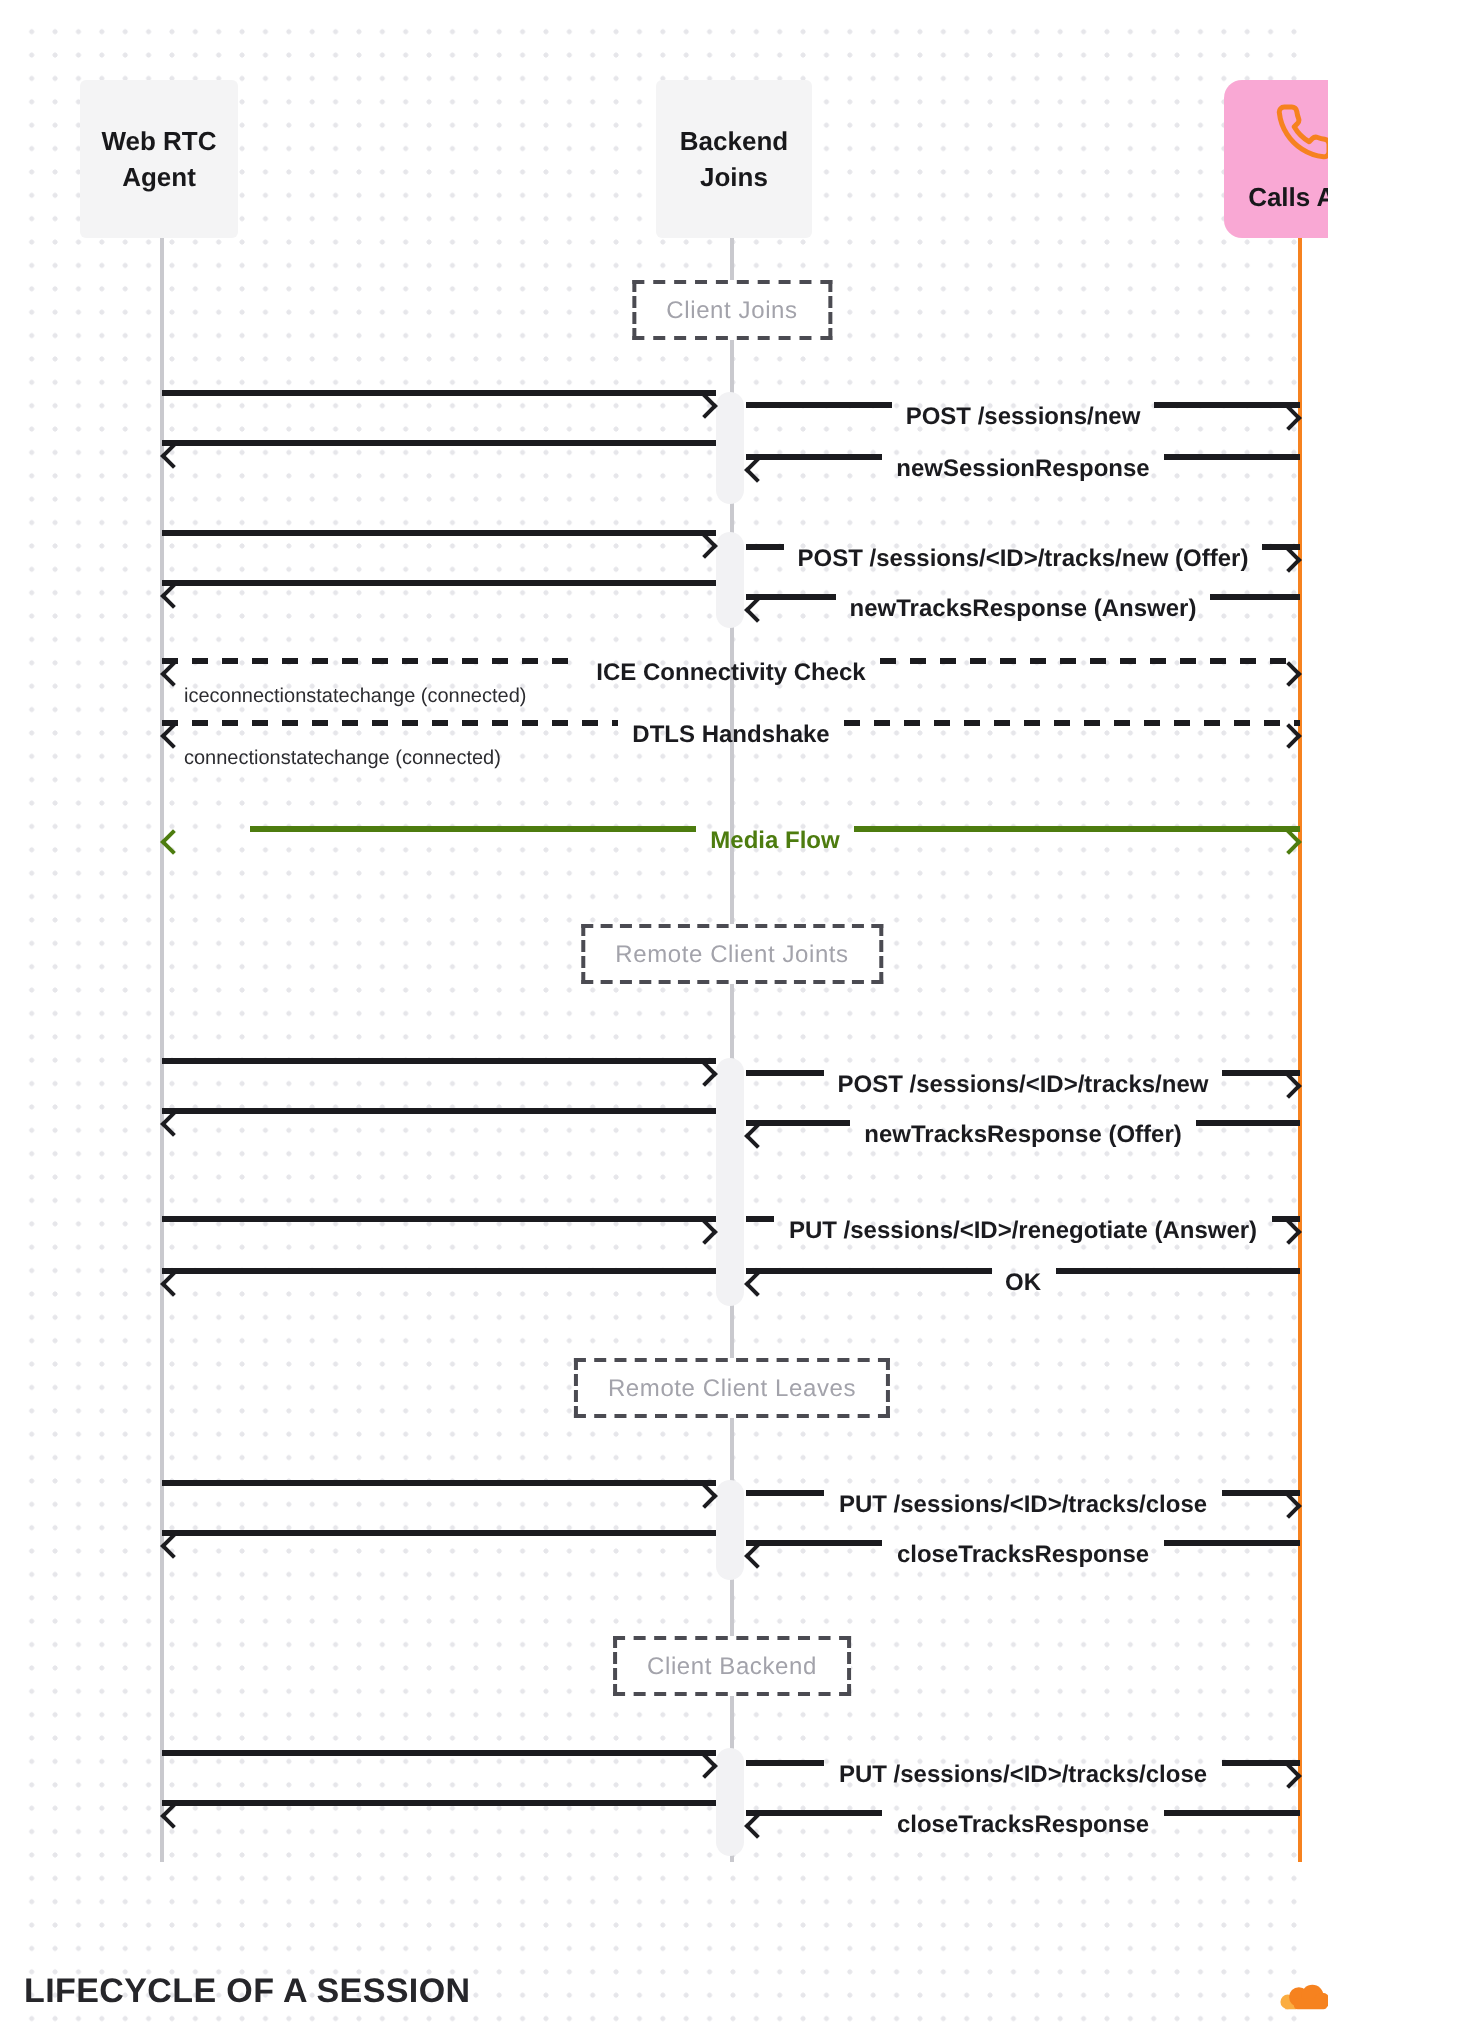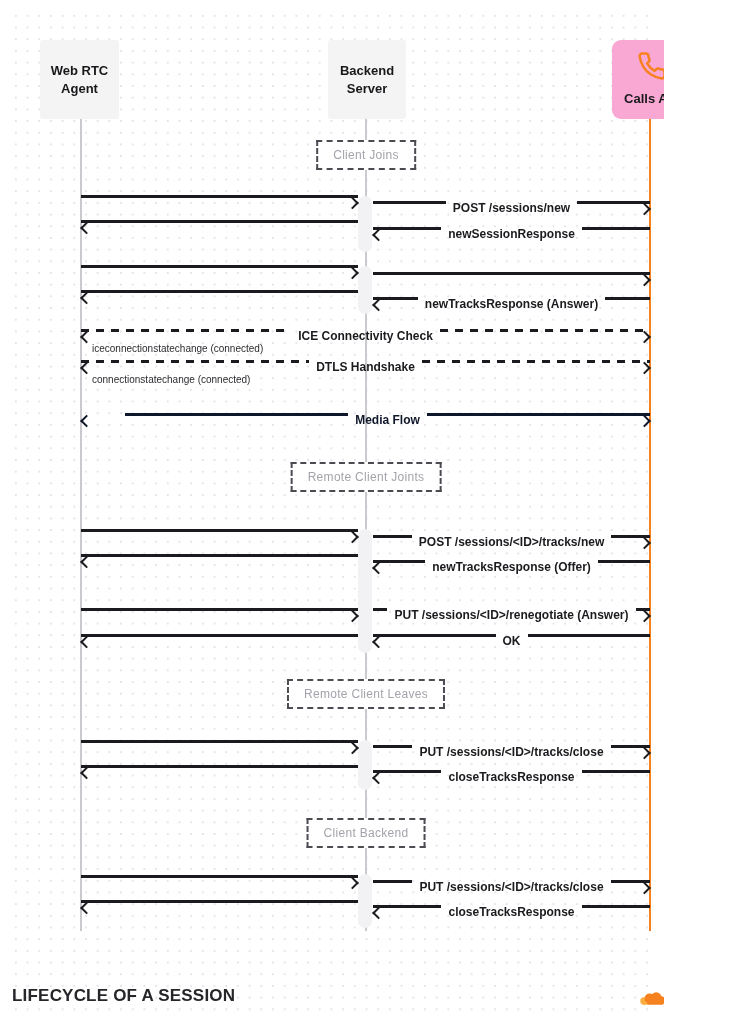--- a/index.html
+++ b/index.html
@@ -27,21 +27,21 @@
   .phase { position:absolute; left:366px; transform:translateX(-50%);
            border:2px dashed #4b4b52; background:#fff; color:#a3a3ab;
            font-size:12px; letter-spacing:.3px; white-space:nowrap;
            height:30px; display:flex; align-items:center; padding:0 15px; }
 
   
   .msg { position:absolute; height:16px; display:flex; color:#1b1b1f; }
   .msg.ls { left:81px;  width:277px; }
   .msg.rs { left:373px; width:277px; }
   .msg.fs { left:81px;  width:569px; }
-  .msg.orange { color:#0f172a;padding-left:44px; }
+  .msg.orange { color:#4d7c0f;padding-left:44px; }
   .seg { flex:1; height:2.6px; background:currentColor; min-width:6px; }
   .msg.dashed .seg { background:repeating-linear-gradient(to right, currentColor 0 8px, transparent 8px 15px); }
   .lbl { padding:0 7px; font-weight:bold; font-size:12px; white-space:nowrap; }
   .head { position:absolute; top:50%; width:9px; height:9px;
           border-style:solid; border-color:currentColor; border-width:2.6px 2.6px 0 0; }
   .head.r { right:0; transform:translate(-1px,-50%) rotate(45deg); }
   .head.l { left:0;  transform:translate(1px,-50%) rotate(-135deg); }
 
   .sublbl { position:absolute; font-size:10px; color:#2c2c30; white-space:nowrap; }
 
@@ -64,21 +64,21 @@
   <div class="activation" style="top:196px;height:56px"></div>
   <div class="activation" style="top:266px;height:48px"></div>
   <div class="activation" style="top:529px;height:124px"></div>
   <div class="activation" style="top:740px;height:50px"></div>
   <div class="activation" style="top:874px;height:54px"></div>
 
   <div class="actor" style="left:40px;width:79px">
     <span>Web RTC Agent</span>
   </div>
   <div class="actor" style="left:328px;width:78px">
-    <span>Backend Server</span>
+    <span>Backend Joins</span>
   </div>
   <div class="actor calls" style="left:612px;width:80px">
     <span style="display:block;height:30px">
       <svg width="30" height="30" viewBox="0 0 24 24" fill="none" stroke="#f6821f" stroke-width="2" stroke-linecap="round" stroke-linejoin="round">
         <path d="M22 16.92v3a2 2 0 0 1-2.18 2 19.79 19.79 0 0 1-8.63-3.07 19.5 19.5 0 0 1-6-6 19.79 19.79 0 0 1-3.07-8.67A2 2 0 0 1 4.11 2h3a2 2 0 0 1 2 1.72 12.84 12.84 0 0 0 .7 2.81 2 2 0 0 1-.45 2.11L8.09 9.91a16 16 0 0 0 6 6l1.27-1.27a2 2 0 0 1 2.11-.45 12.84 12.84 0 0 0 2.81.7A2 2 0 0 1 22 16.92z"></path>
       </svg>
     </span>
     <span>Calls API</span>
   </div>
 
@@ -115,20 +115,21 @@
       <span class="lbl">newSessionResponse</span>
       <span class="seg"></span>
     </div>
 
   <div class="msg ls" style="top:265px">
       <span class="seg"></span>
       <span class="head r"></span>
     </div>
   <div class="msg rs" style="top:272px">
       <span class="seg"></span>
+      <span class="lbl">POST /sessions/&lt;ID&gt;/tracks/new (Offer)</span>
       <span class="seg"></span>
       <span class="head r"></span>
     </div>
   <div class="msg ls" style="top:290px">
       <span class="head l"></span>
       <span class="seg"></span>
     </div>
   <div class="msg rs" style="top:297px">
       <span class="head l"></span>
       <span class="seg"></span>

